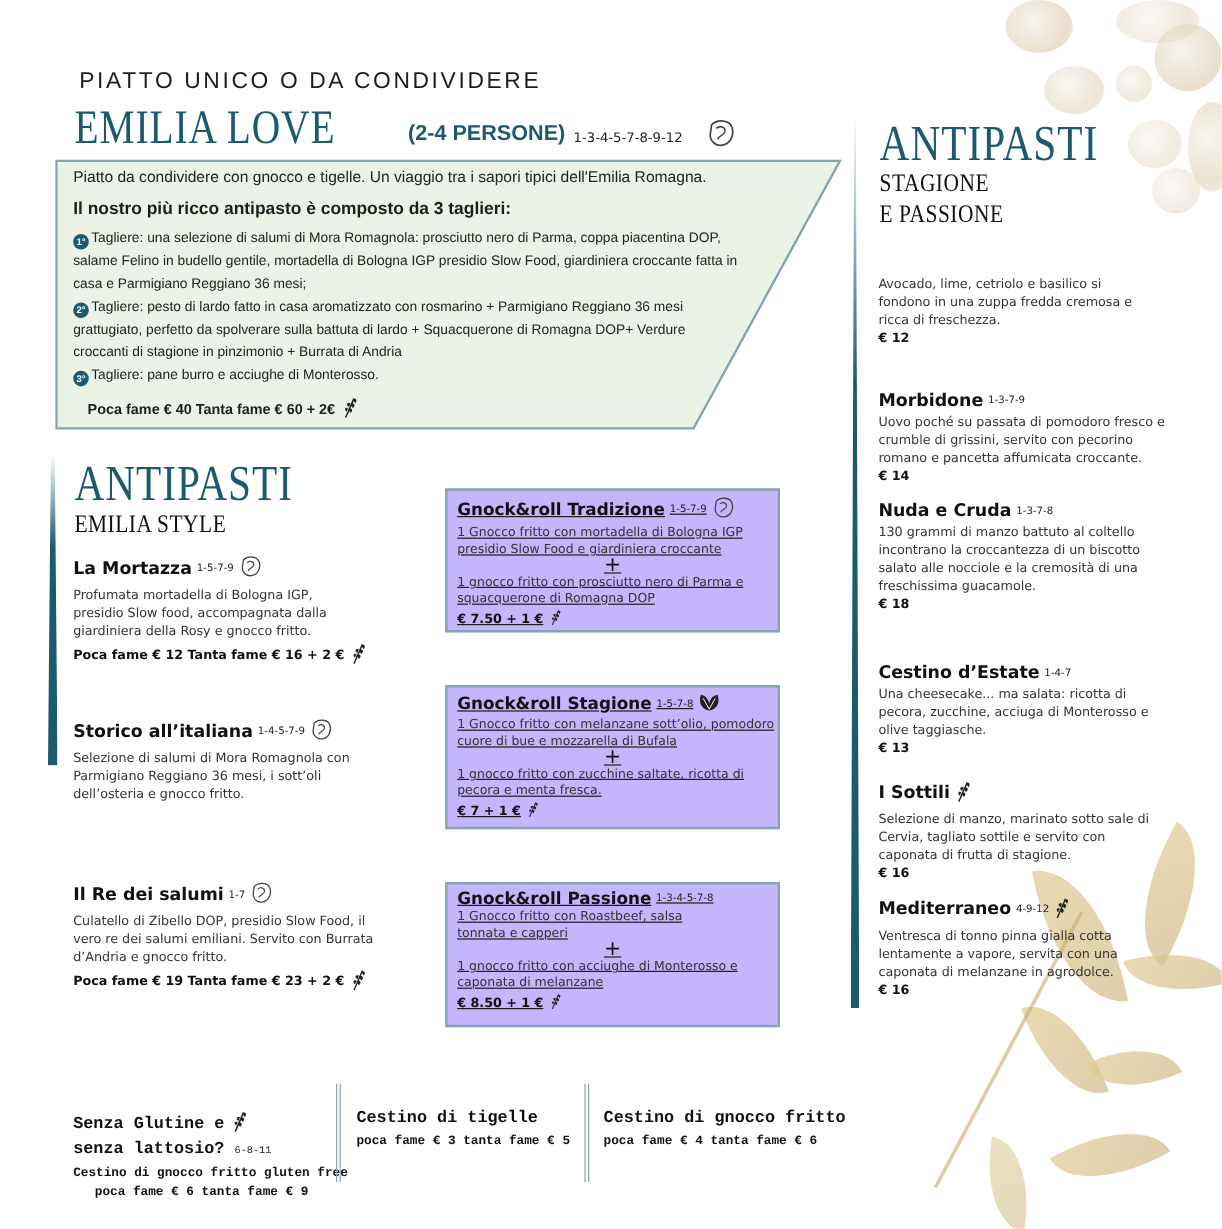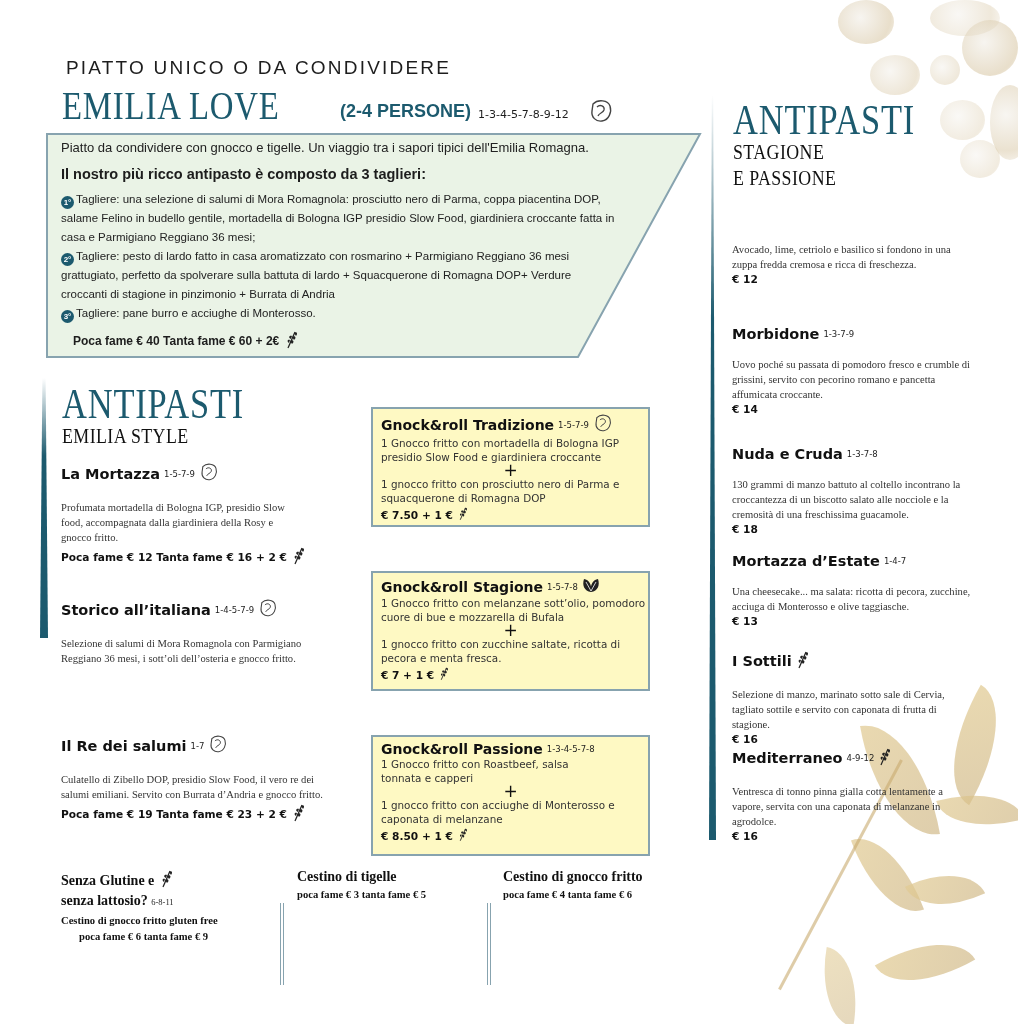--- a/index.html
+++ b/index.html
@@ -26,33 +26,33 @@
   .love-price { margin-top: 6px; margin-left: 12px; font-size: 12px; font-weight: bold; display: flex; align-items: center; gap: 6px; }
 
   .section-bar { position: absolute; background: linear-gradient(to bottom, rgba(28,90,110,0) 0%, #1c5a6e 30%, #1c5a6e 100%); }
 
   .section-title { position: absolute; font-family: "Liberation Serif", serif; color: #1c5a6e; font-size: 42px; transform: scaleX(0.82); transform-origin: left top; letter-spacing: 1px; }
   .section-sub { position: absolute; font-family: "Liberation Serif", serif; color: #111; font-size: 21px; transform: scaleX(0.85); transform-origin: left top; line-height: 25px; letter-spacing: 0.5px; }
 
   .dish { position: absolute; width: 280px; font-family: "DejaVu Sans", sans-serif; }
   .dish-name { font-size: 14.5px; font-weight: bold; color: #111; display: flex; align-items: center; gap: 4px; white-space: nowrap; }
   .allergens { font-size: 8.5px; font-weight: normal; color: #1d1d1d; }
-  .dish-desc { font-size: 10.6px; color: #333; line-height: 15px; margin-top: 15px; font-family: Liberation Serif, serif; }
+  .dish-desc { font-size: 10.6px; color: #333; line-height: 15px; margin-top: 3px; }
   .dish-price { font-size: 10.6px; font-weight: bold; color: #111; line-height: 15px; display: flex; align-items: center; gap: 5px; }
 
-  .gnock-box { position: absolute; left: 371px; width: 279px; border: 2px solid #87a3af; background: #fef9c3; padding: 4px 0 5px 8px; }
+  .gnock-box { position: absolute; left: 371px; width: 279px; border: 2px solid #87a3af; background: #c4b5fd; padding: 4px 0 5px 8px; text-decoration: underline; }
   .gnock-box .dish-name { font-size: 14px; }
   .gnock-line { font-size: 10.4px; color: #333; line-height: 14px; }
   .plus { text-align: center; font-size: 17px; line-height: 13px; color: #111; margin: 0 0 0 -8px; }
 
   .right-dish { position: absolute; left: 732px; width: 250px; }
   .right-dish .dish-name { font-size: 14.5px; }
   .right-dish .dish-desc { font-size: 10.6px; line-height: 15px; }
 
-  .bottom-col { position: absolute; top: 868px; font-family: Liberation Serif, serif; }
+  .bottom-col { position: absolute; top: 924px; font-family: Liberation Mono, monospace; }
   .bottom-title { font-size: 14px; font-weight: bold; color: #111; line-height: 17px; }
   .bottom-sub { font-size: 10.6px; font-weight: bold; color: #111; line-height: 16px; margin-top: 2px; }
   .vdivider { position: absolute; top: 903px; width: 4px; height: 82px; border-left: 1px solid #87a3af; border-right: 1px solid #87a3af; }
 
   .icon { display: inline-block; vertical-align: middle; }
 </style>
 </head>
 <body>
 
 <div class="deco">
@@ -244,32 +244,32 @@
 
 <div class="dish right-dish" style="top:326px;">
   <div class="dish-name">
       <span>Morbidone</span>
       <span class="allergens">1-3-7-9</span>
     </div>
   <div class="dish-desc" style="width:240px;">Uovo poché su passata di pomodoro fresco e crumble di grissini, servito con pecorino romano e pancetta affumicata croccante.</div>
   <div class="dish-price">€ 14</div>
 </div>
 
-<div class="dish right-dish" style="top:446px;">
+<div class="dish right-dish" style="top:418px;">
   <div class="dish-name">
       <span>Nuda e Cruda</span>
       <span class="allergens">1-3-7-8</span>
     </div>
   <div class="dish-desc" style="width:245px;">130 grammi di manzo battuto al coltello incontrano la croccantezza di un biscotto salato alle nocciole e la cremosità di una freschissima guacamole.</div>
   <div class="dish-price">€ 18</div>
 </div>
 
 <div class="dish right-dish" style="top:553px;">
   <div class="dish-name">
-      <span>Mortazza d’Estate</span>
+      <span>Cestino d’Estate</span>
       <span class="allergens">1-4-7</span>
     </div>
   <div class="dish-desc" style="width:240px;">Una cheesecake... ma salata: ricotta di pecora, zucchine, acciuga di Monterosso e olive taggiasche.</div>
   <div class="dish-price">€ 13</div>
 </div>
 
 <div class="dish right-dish" style="top:649px;">
   <div class="dish-name">
       <span>I Sottili</span>
     <span class="icon"><svg width="16" height="20" viewBox="0 0 16 20">

